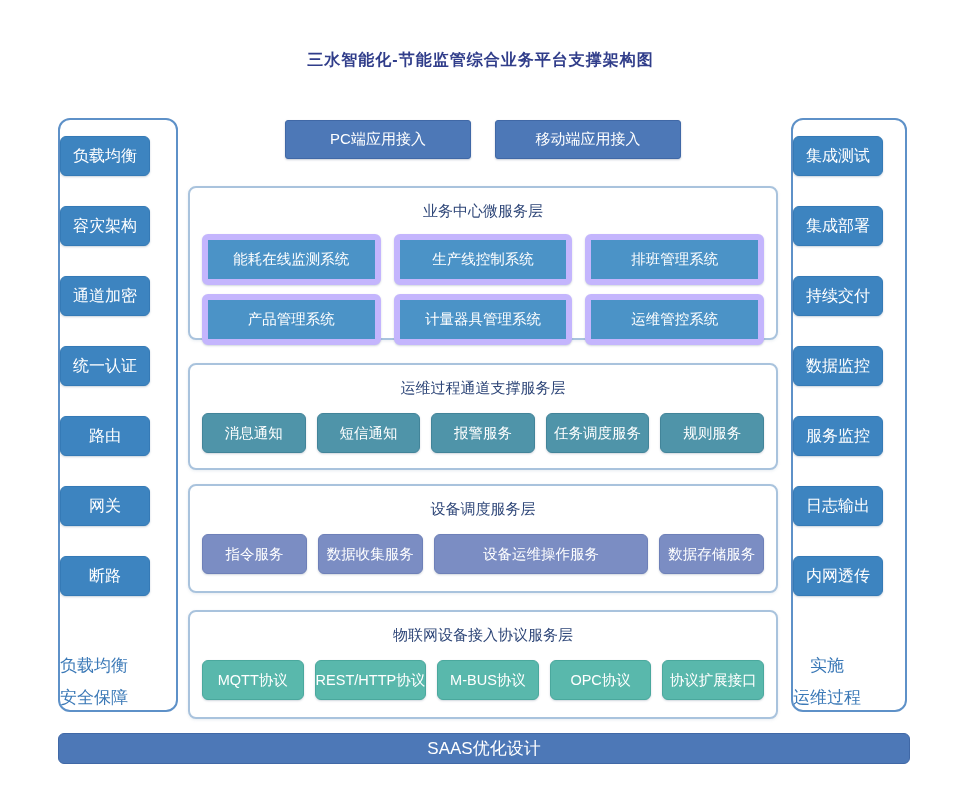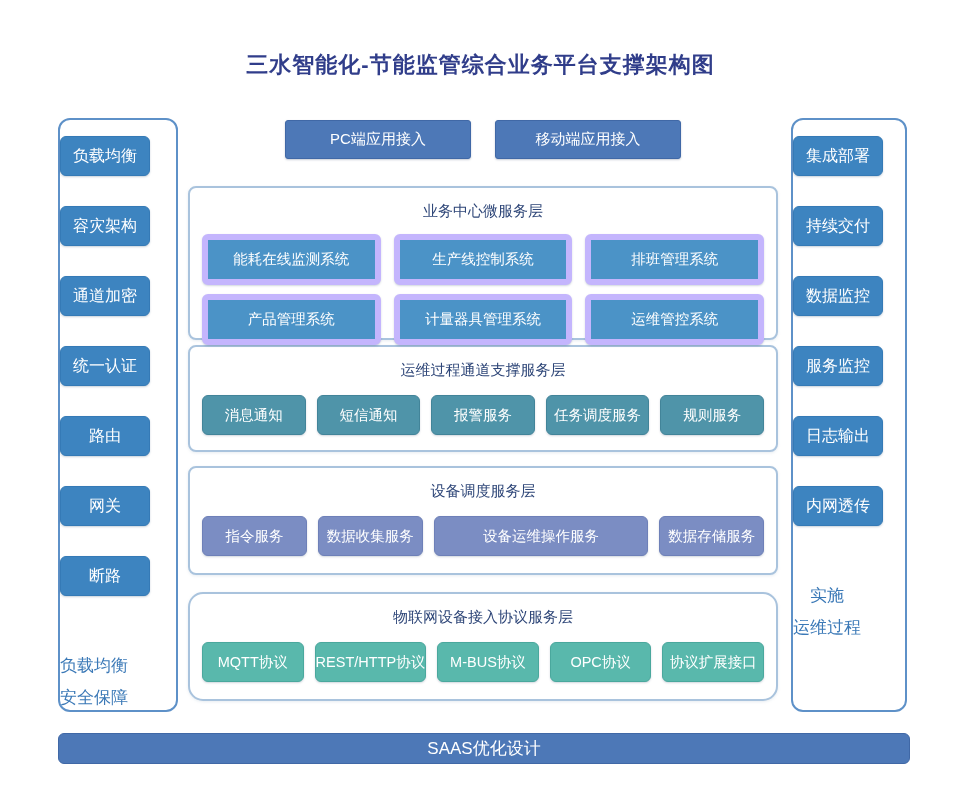--- a/index.html
+++ b/index.html
@@ -1,20 +1,20 @@
 <!DOCTYPE html>
 <html><head>
 <meta charset="utf-8">
 <style>
   html,body{margin:0;padding:0;background:#ffffff;}
   body{font-family:"Liberation Sans","DejaVu Sans",sans-serif;}
   .page{position:relative;width:961px;height:804px;background:#ffffff;overflow:hidden;}
 
   .title{position:absolute;top:50px;left:0;width:100%;text-align:center;
-         font-size:22px;font-weight:bold;color:#303d8a;letter-spacing:1px;}
+         font-size:16px;font-weight:bold;color:#303d8a;letter-spacing:1px;}
 
   
   .pillar{position:absolute;top:118px;height:594px;border:2px solid #5e91c8;border-radius:12px;
           box-sizing:border-box;display:flex;flex-direction:column;align-items:flex-start;
           padding-top:16px;background:#ffffff;}
   .pillar.left{left:58px;width:120px;}
   .pillar.right{left:791px;width:116px;}
   .side-box{width:88px;height:38px;margin-bottom:30px;flex:0 0 auto;
             background:#3d84c0;border:1px solid #357ab6;border-radius:6px;
             color:#ffffff;font-size:16px;display:flex;align-items:center;justify-content:center;
@@ -37,23 +37,23 @@
   .box{flex:1;height:38px;border-radius:6px;color:#ffffff;font-size:14.5px;
        display:flex;align-items:center;justify-content:center;white-space:nowrap;
        box-shadow:0 1px 2px rgba(40,70,100,0.22);}
   .sec1 .box{height:39px;background:#4b93c7;border:6px solid #c4b5fd;}
   .sec2 .box{background:#4f94a9;border:1px solid #428499;}
   .sec3 .box{background:#7b8dc3;border:1px solid #6e80b8;}
   .sec3 .box.wide{flex:2.07;}
   .sec4 .box{background:#59b8ac;border:1px solid #4aa89d;}
 
   .sec1{margin-top:27px;height:154px;}
-  .sec2{margin-top:5px;height:107px;}
+  .sec2{margin-top:23px;height:107px;}
   .sec3{margin-top:14px;height:109px;}
-  .sec4{margin-top:17px;height:109px;border-radius:15px;}
+  .sec4{margin-top:17px;height:109px;}
 
   .bottom-bar{position:absolute;left:58px;top:733px;width:852px;height:31px;box-sizing:border-box;
               background:#4d78b7;border:1px solid #4068a6;border-radius:6px;color:#ffffff;
               font-size:17px;display:flex;align-items:center;justify-content:center;}
 </style>
 </head>
 <body>
 
 <div class="page">
 
@@ -67,20 +67,21 @@
     <div class="side-box">路由</div>
     <div class="side-box">网关</div>
     <div class="side-box">断路</div>
     <div class="pillar-footer">
       <div>负载均衡</div>
       <div>安全保障</div>
     </div>
   </div>
 
   <div class="pillar right">
+    <div class="side-box">集成测试</div>
     <div class="side-box">集成部署</div>
     <div class="side-box">持续交付</div>
     <div class="side-box">数据监控</div>
     <div class="side-box">服务监控</div>
     <div class="side-box">日志输出</div>
     <div class="side-box">内网透传</div>
     <div class="pillar-footer">
       <div>实施</div>
       <div>运维过程</div>
     </div>

